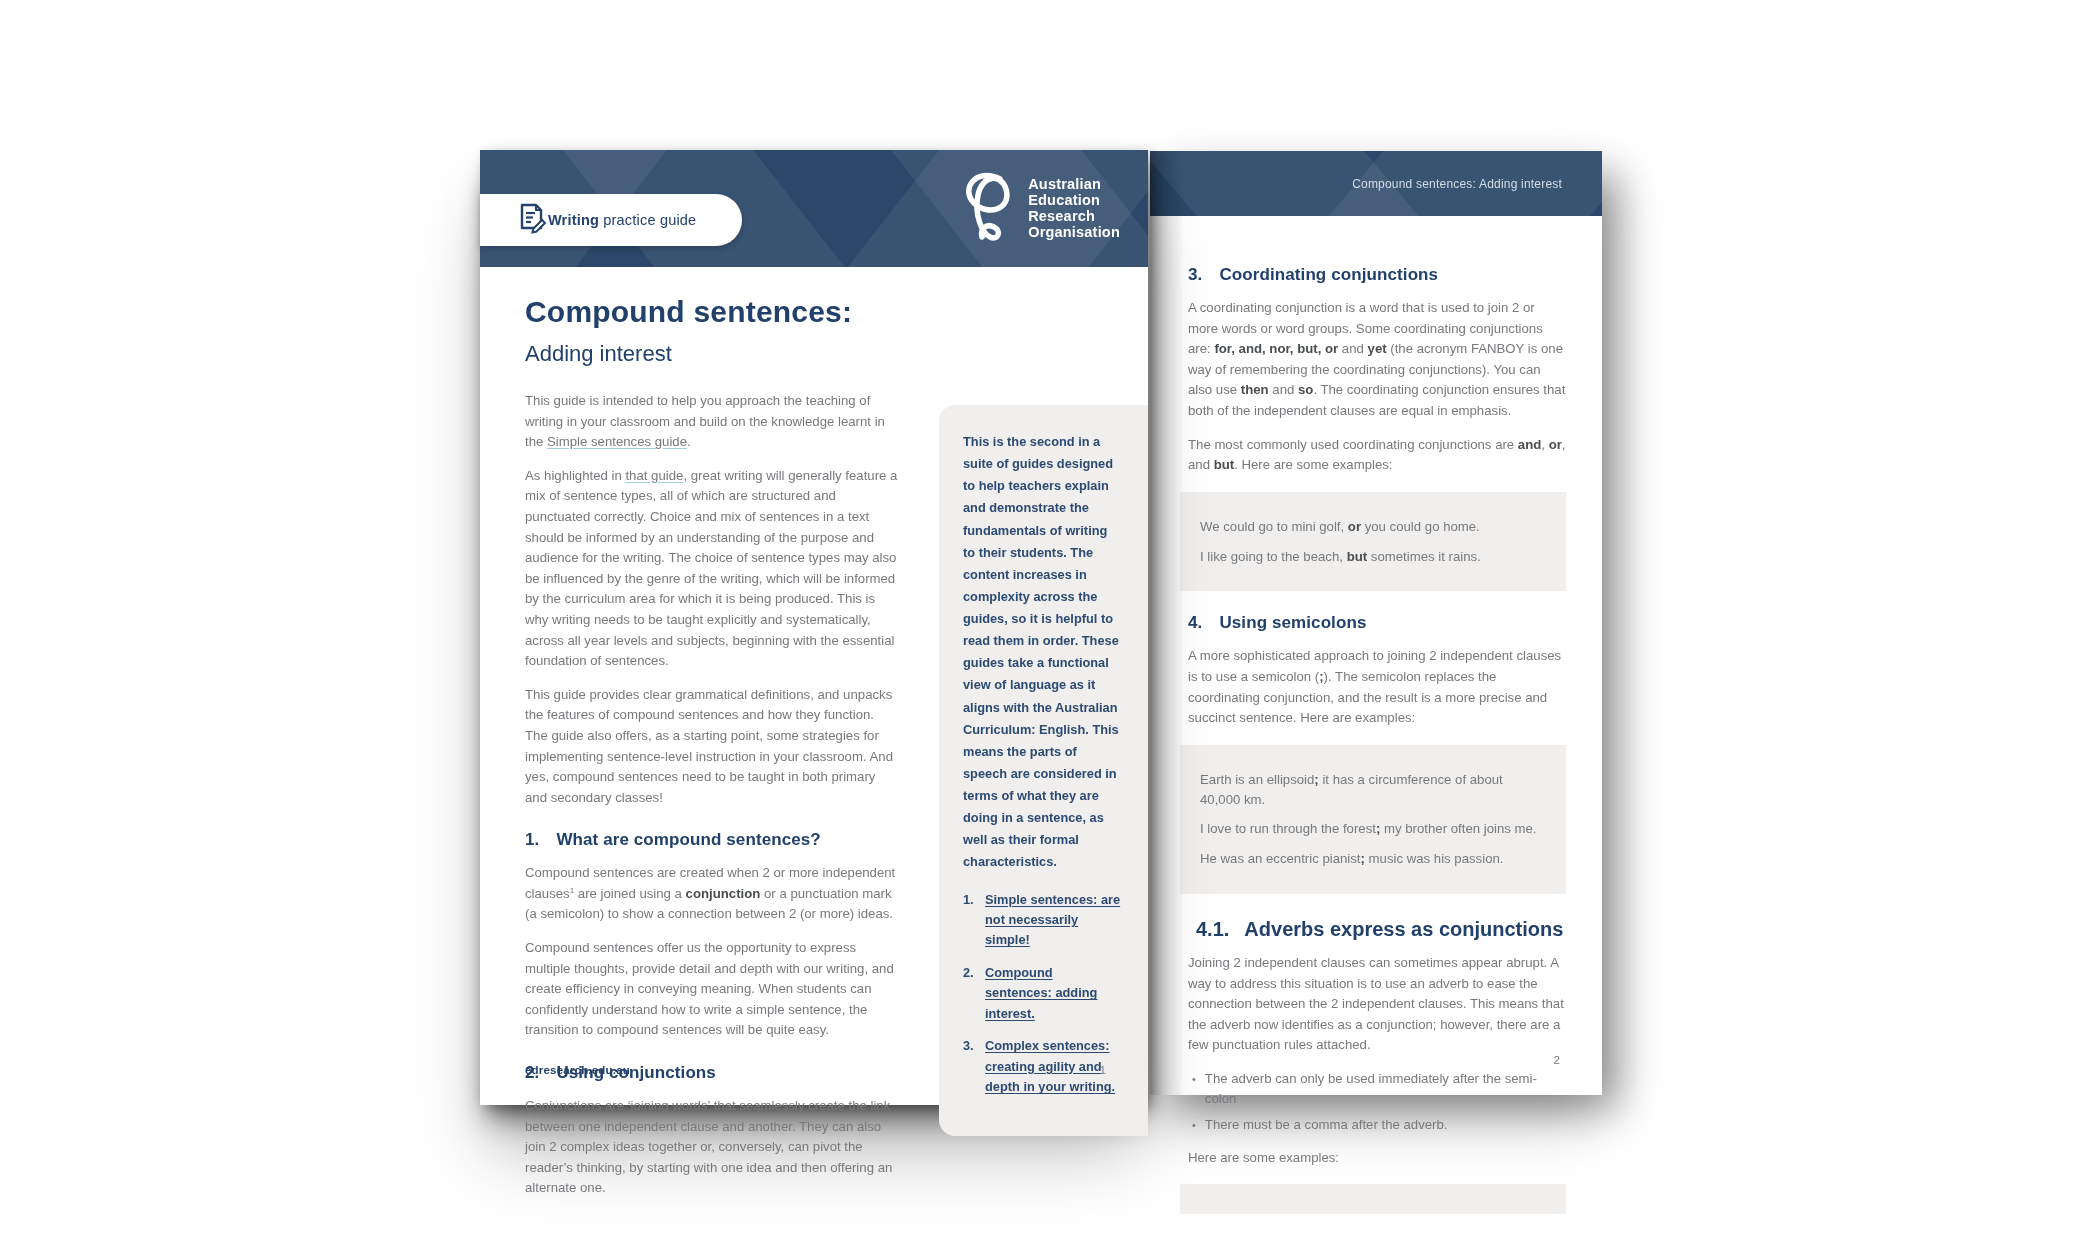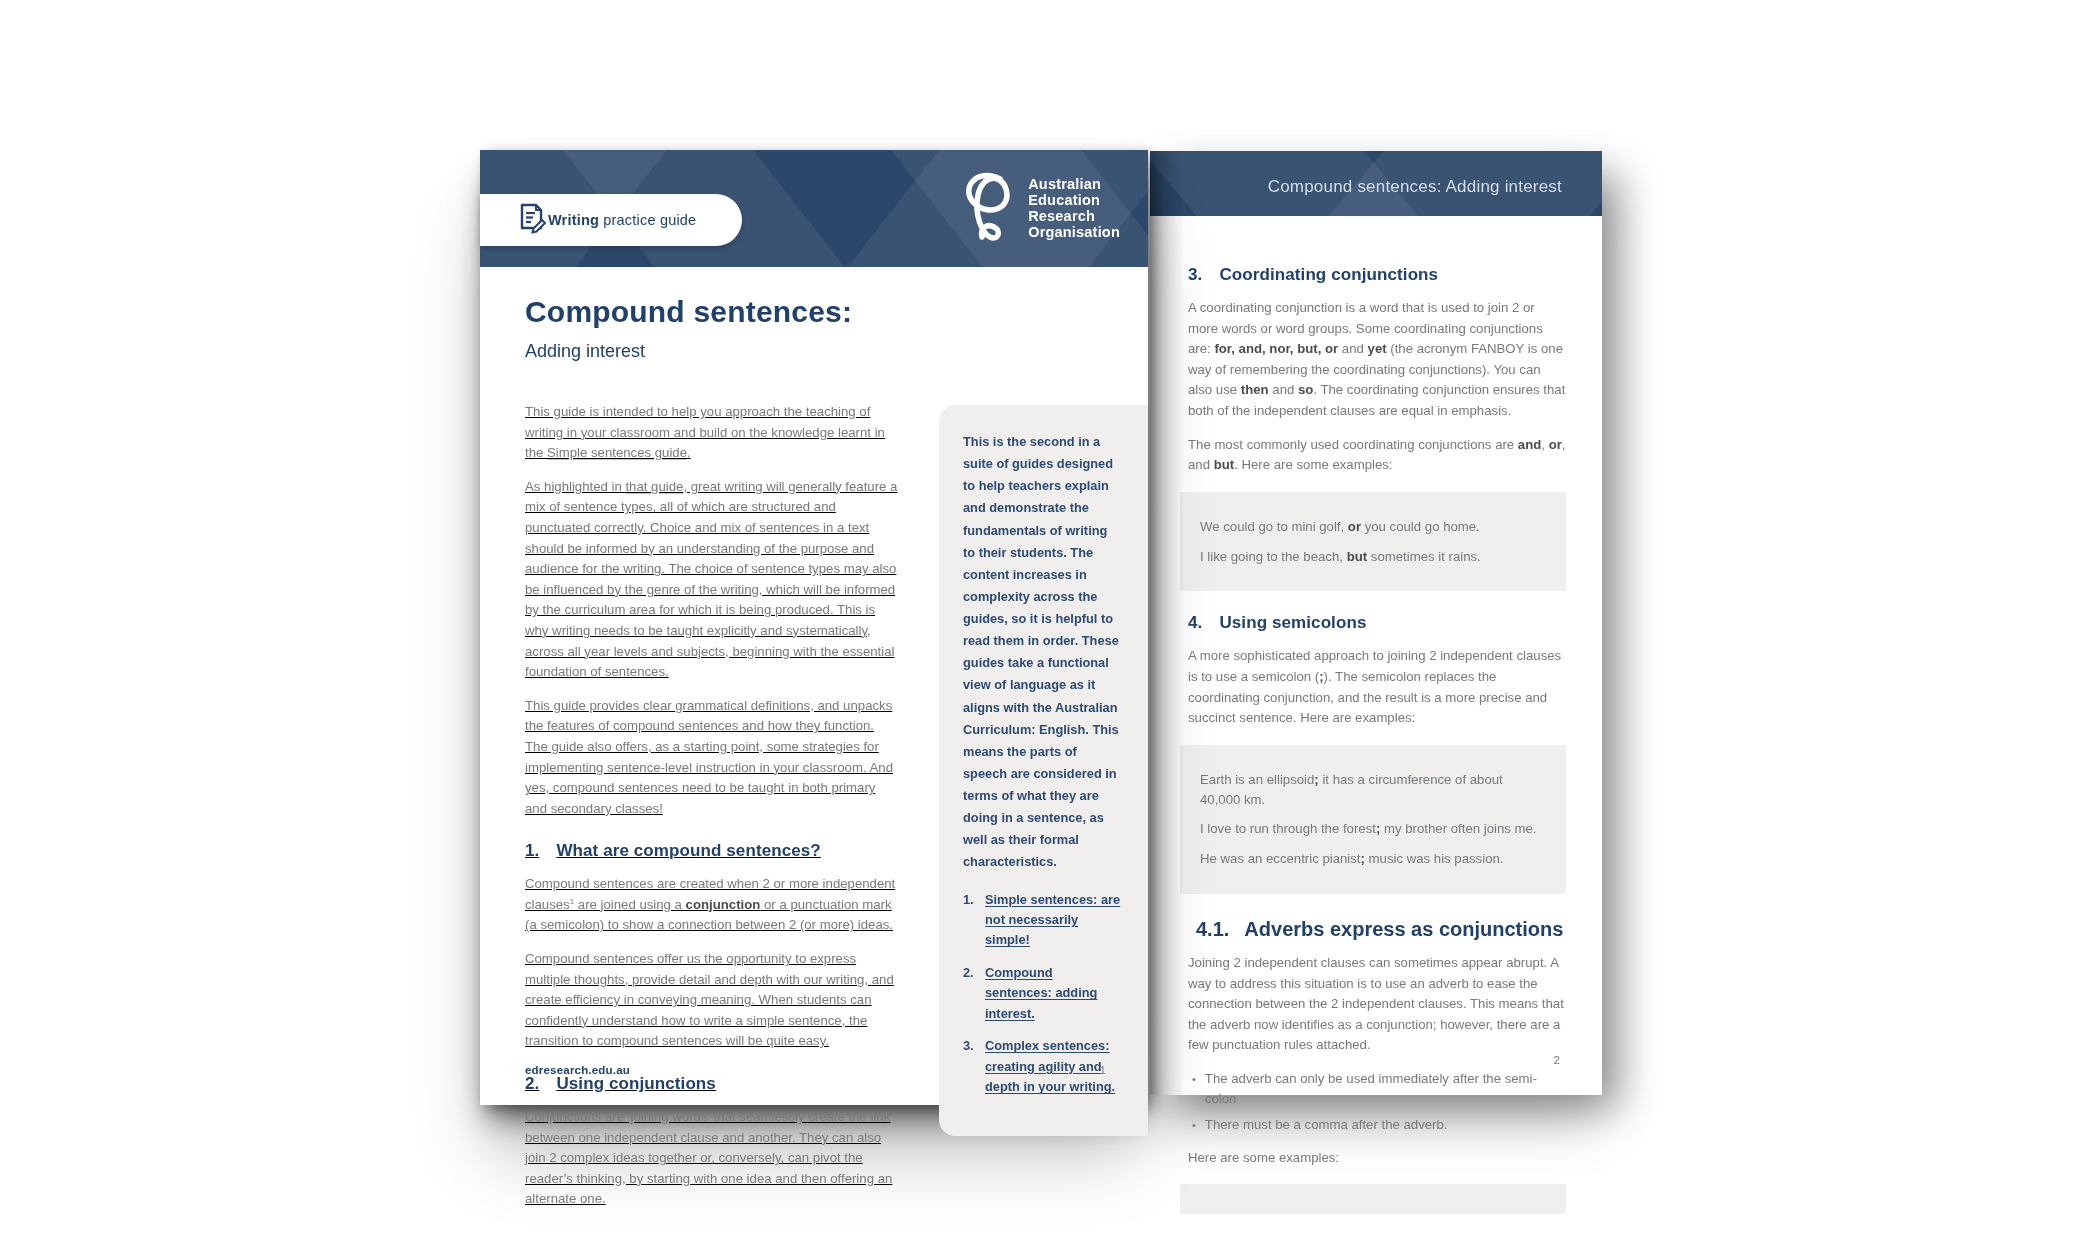--- a/index.html
+++ b/index.html
@@ -44,28 +44,28 @@
   .badge .label { font-size:14.5px; color:#24426b; letter-spacing:0.2px; }
   .badge .label b { font-weight:700; }
 
   
   .logo { position:absolute; right:28px; top:15px; display:flex; align-items:center; gap:10px; z-index:3; }
   .logo .mark { width:62px; height:86px; }
   .logo .words { color:#ffffff; font-weight:700; font-size:14.5px; line-height:1.12; letter-spacing:0.2px; }
 
   
   .running-head {
-    position:absolute; top:26px; right:40px; color:#d6dde8; font-size:17px; letter-spacing:0.2px; z-index:3;
+    position:absolute; top:26px; right:40px; color:#d6dde8; font-size:12px; letter-spacing:0.2px; z-index:3;
   }
 
   
   .l-content { position:absolute; left:45px; top:145px; width:373px; }
   .doc-title { color:#21406b; font-size:30px; font-weight:700; letter-spacing:0.2px; }
-  .doc-subtitle { color:#21406b; font-size:18px; font-weight:400; margin-top:12px; }
-  .body-copy { margin-top:40px;text-decoration:underline; }
+  .doc-subtitle { color:#21406b; font-size:22px; font-weight:400; margin-top:12px; }
+  .body-copy { margin-top:24px; }
   p.bp { font-size:13.2px; line-height:1.56; color:#77797c; margin-bottom:13px; }
   p.bp b, .ex b { color:#4b4e50; font-weight:700; }
   .lnk { text-decoration:underline; text-decoration-color:#a4cdda; text-underline-offset:2px; cursor:pointer; }
   sup { font-size:8px; vertical-align:super; line-height:0; }
   .sec-h { display:flex; color:#21406b; font-weight:700; font-size:17px; margin:22px 0 13px 0; letter-spacing:0.1px; }
   .sec-h .num { margin-right:17px; }
   .sub-h { display:flex; color:#21406b; font-weight:700; font-size:20px; margin:24px 0 12px 8px; }
   .sub-h .num { margin-right:15px; }
 
   

